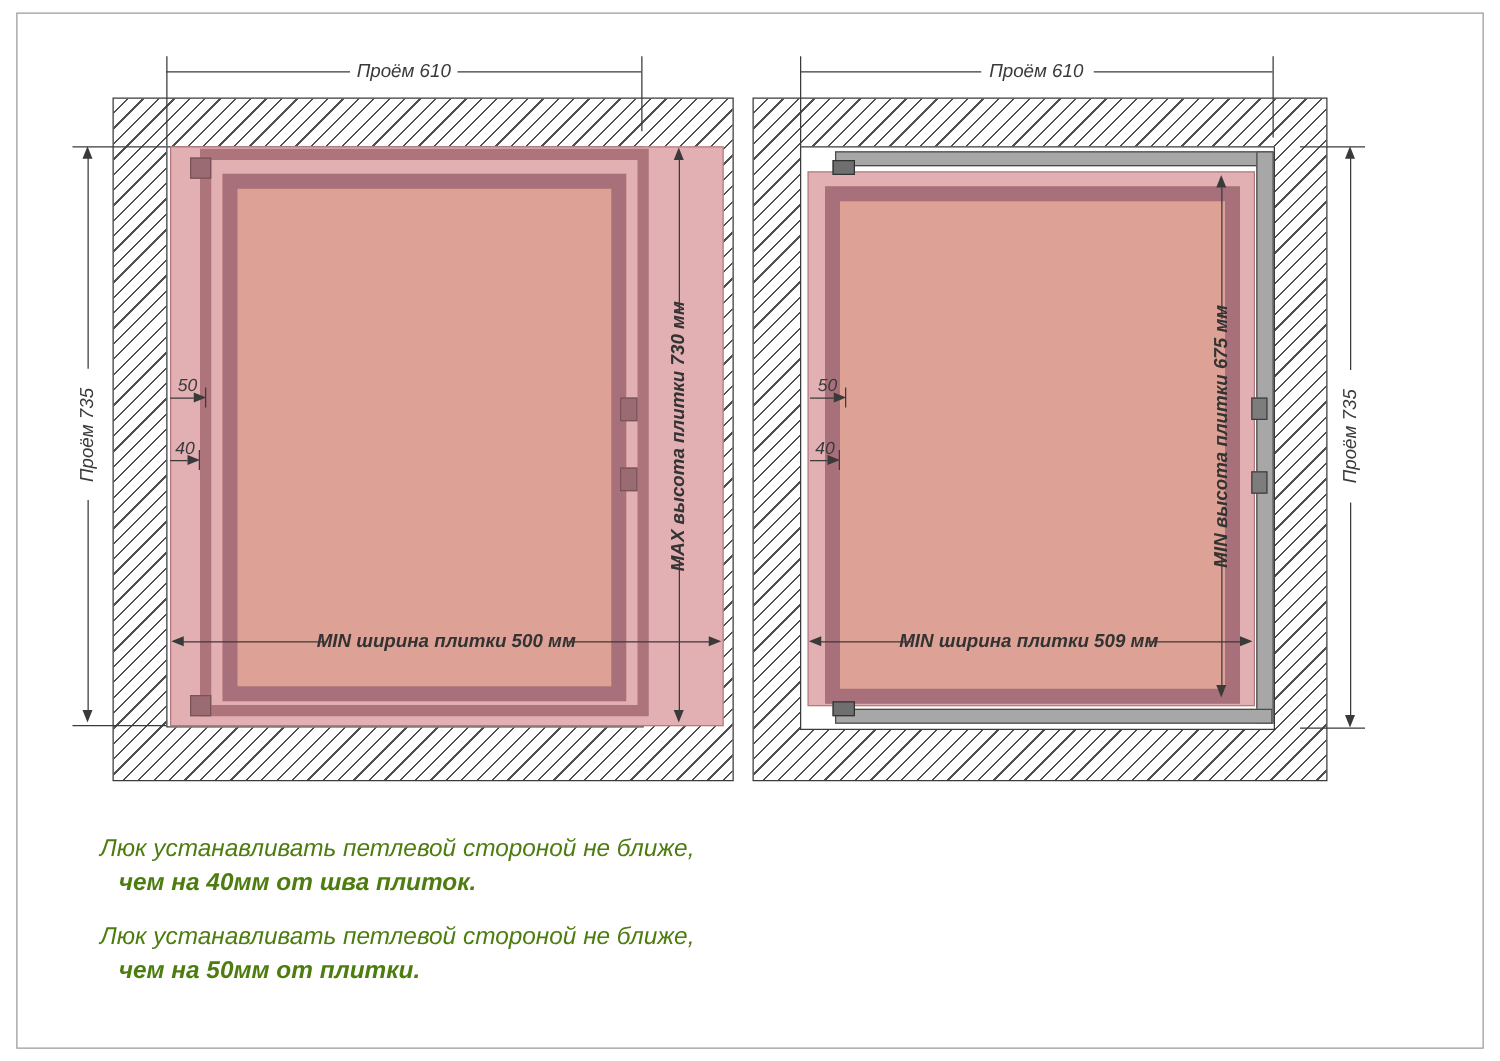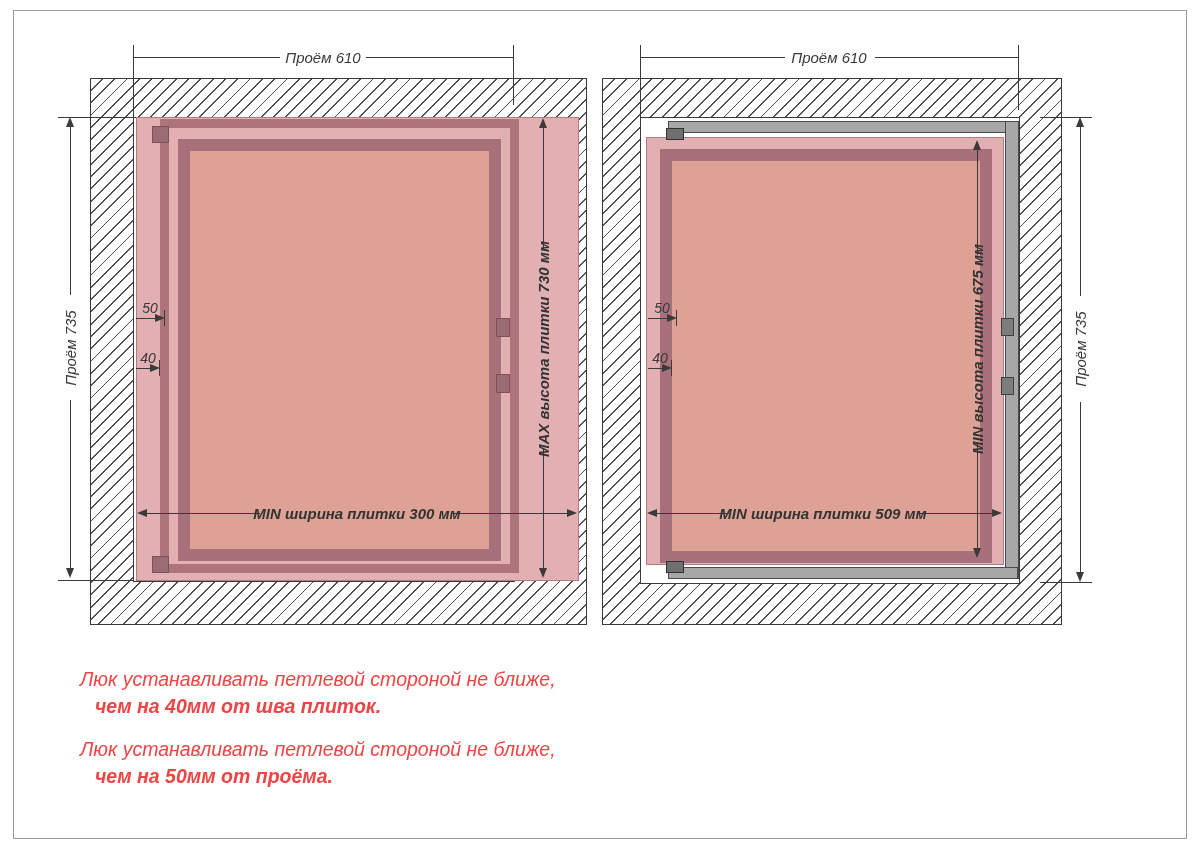--- a/index.html
+++ b/index.html
@@ -28,21 +28,21 @@
   .ar.down{border-left:4px solid transparent;border-right:4px solid transparent;border-top:10px solid #3a3a3a;}
   .ar.lt{border-top:4px solid transparent;border-bottom:4px solid transparent;border-right:10px solid #3a3a3a;}
   .ar.rt{border-top:4px solid transparent;border-bottom:4px solid transparent;border-left:10px solid #3a3a3a;}
   .dlab{position:absolute;font-style:italic;font-size:15px;color:#3a3a3a;white-space:nowrap;
         transform:translate(-50%,-50%);}
   .dlab.b{font-weight:bold;color:#333;}
   .dlab.v{transform:translate(-50%,-50%) rotate(-90deg);}
   .slab{position:absolute;font-style:italic;font-size:14px;color:#3a3a3a;white-space:nowrap;
         transform:translate(-50%,-50%);}
   
-  .note{position:absolute;left:80px;font-style:italic;font-size:19.5px;color:#ef4444;
+  .note{position:absolute;left:80px;font-style:italic;font-size:19.5px;color:#4d7c0f;
         line-height:27px;white-space:nowrap;}
   .note .ind{padding-left:15px;font-weight:bold;}
 </style>
 </head>
 <body>
 
 <div id="canvas">
   <div class="pageborder"></div>
 
   <div>
@@ -74,21 +74,21 @@
     <div class="vline" style="left:543px;top:127px;height:123px;"></div>
     <div class="vline" style="left:543px;top:448px;height:120px;"></div>
     <div class="ar up" style="left:539px;top:118px;"></div>
     <div class="ar down" style="left:539px;top:568px;"></div>
     <div class="dlab v b" style="left:543px;top:349px;">MAX высота плитки 730 мм</div>
 
     <div class="hline" style="left:146px;top:513px;width:114px;"></div>
     <div class="hline" style="left:454px;top:513px;width:114px;"></div>
     <div class="ar lt" style="left:137px;top:509px;"></div>
     <div class="ar rt" style="left:567px;top:509px;"></div>
-    <div class="dlab b" style="left:357px;top:513px;">MIN ширина плитки 300 мм</div>
+    <div class="dlab b" style="left:357px;top:513px;">MIN ширина плитки 500 мм</div>
 
     <div class="hline" style="left:136px;top:318px;width:19px;"></div>
     <div class="ar rt" style="left:155px;top:314px;"></div>
     <div class="vline" style="left:164px;top:310px;height:16px;"></div>
     <div class="slab" style="left:150px;top:308px;">50</div>
 
     <div class="hline" style="left:136px;top:368px;width:14px;"></div>
     <div class="ar rt" style="left:150px;top:364px;"></div>
     <div class="vline" style="left:159px;top:360px;height:16px;"></div>
     <div class="slab" style="left:148px;top:358px;">40</div>
@@ -145,15 +145,15 @@
     <div class="vline" style="left:671px;top:360px;height:16px;"></div>
     <div class="slab" style="left:660px;top:358px;">40</div>
   </div>
 
   <div class="note" style="top:666px;">
     <div>Люк устанавливать петлевой стороной не ближе,</div>
     <div class="ind">чем на 40мм от шва плиток.</div>
   </div>
   <div class="note" style="top:736px;">
     <div>Люк устанавливать петлевой стороной не ближе,</div>
-    <div class="ind">чем на 50мм от проёма.</div>
+    <div class="ind">чем на 50мм от плитки.</div>
   </div>
 </div>
 
 </body></html>

